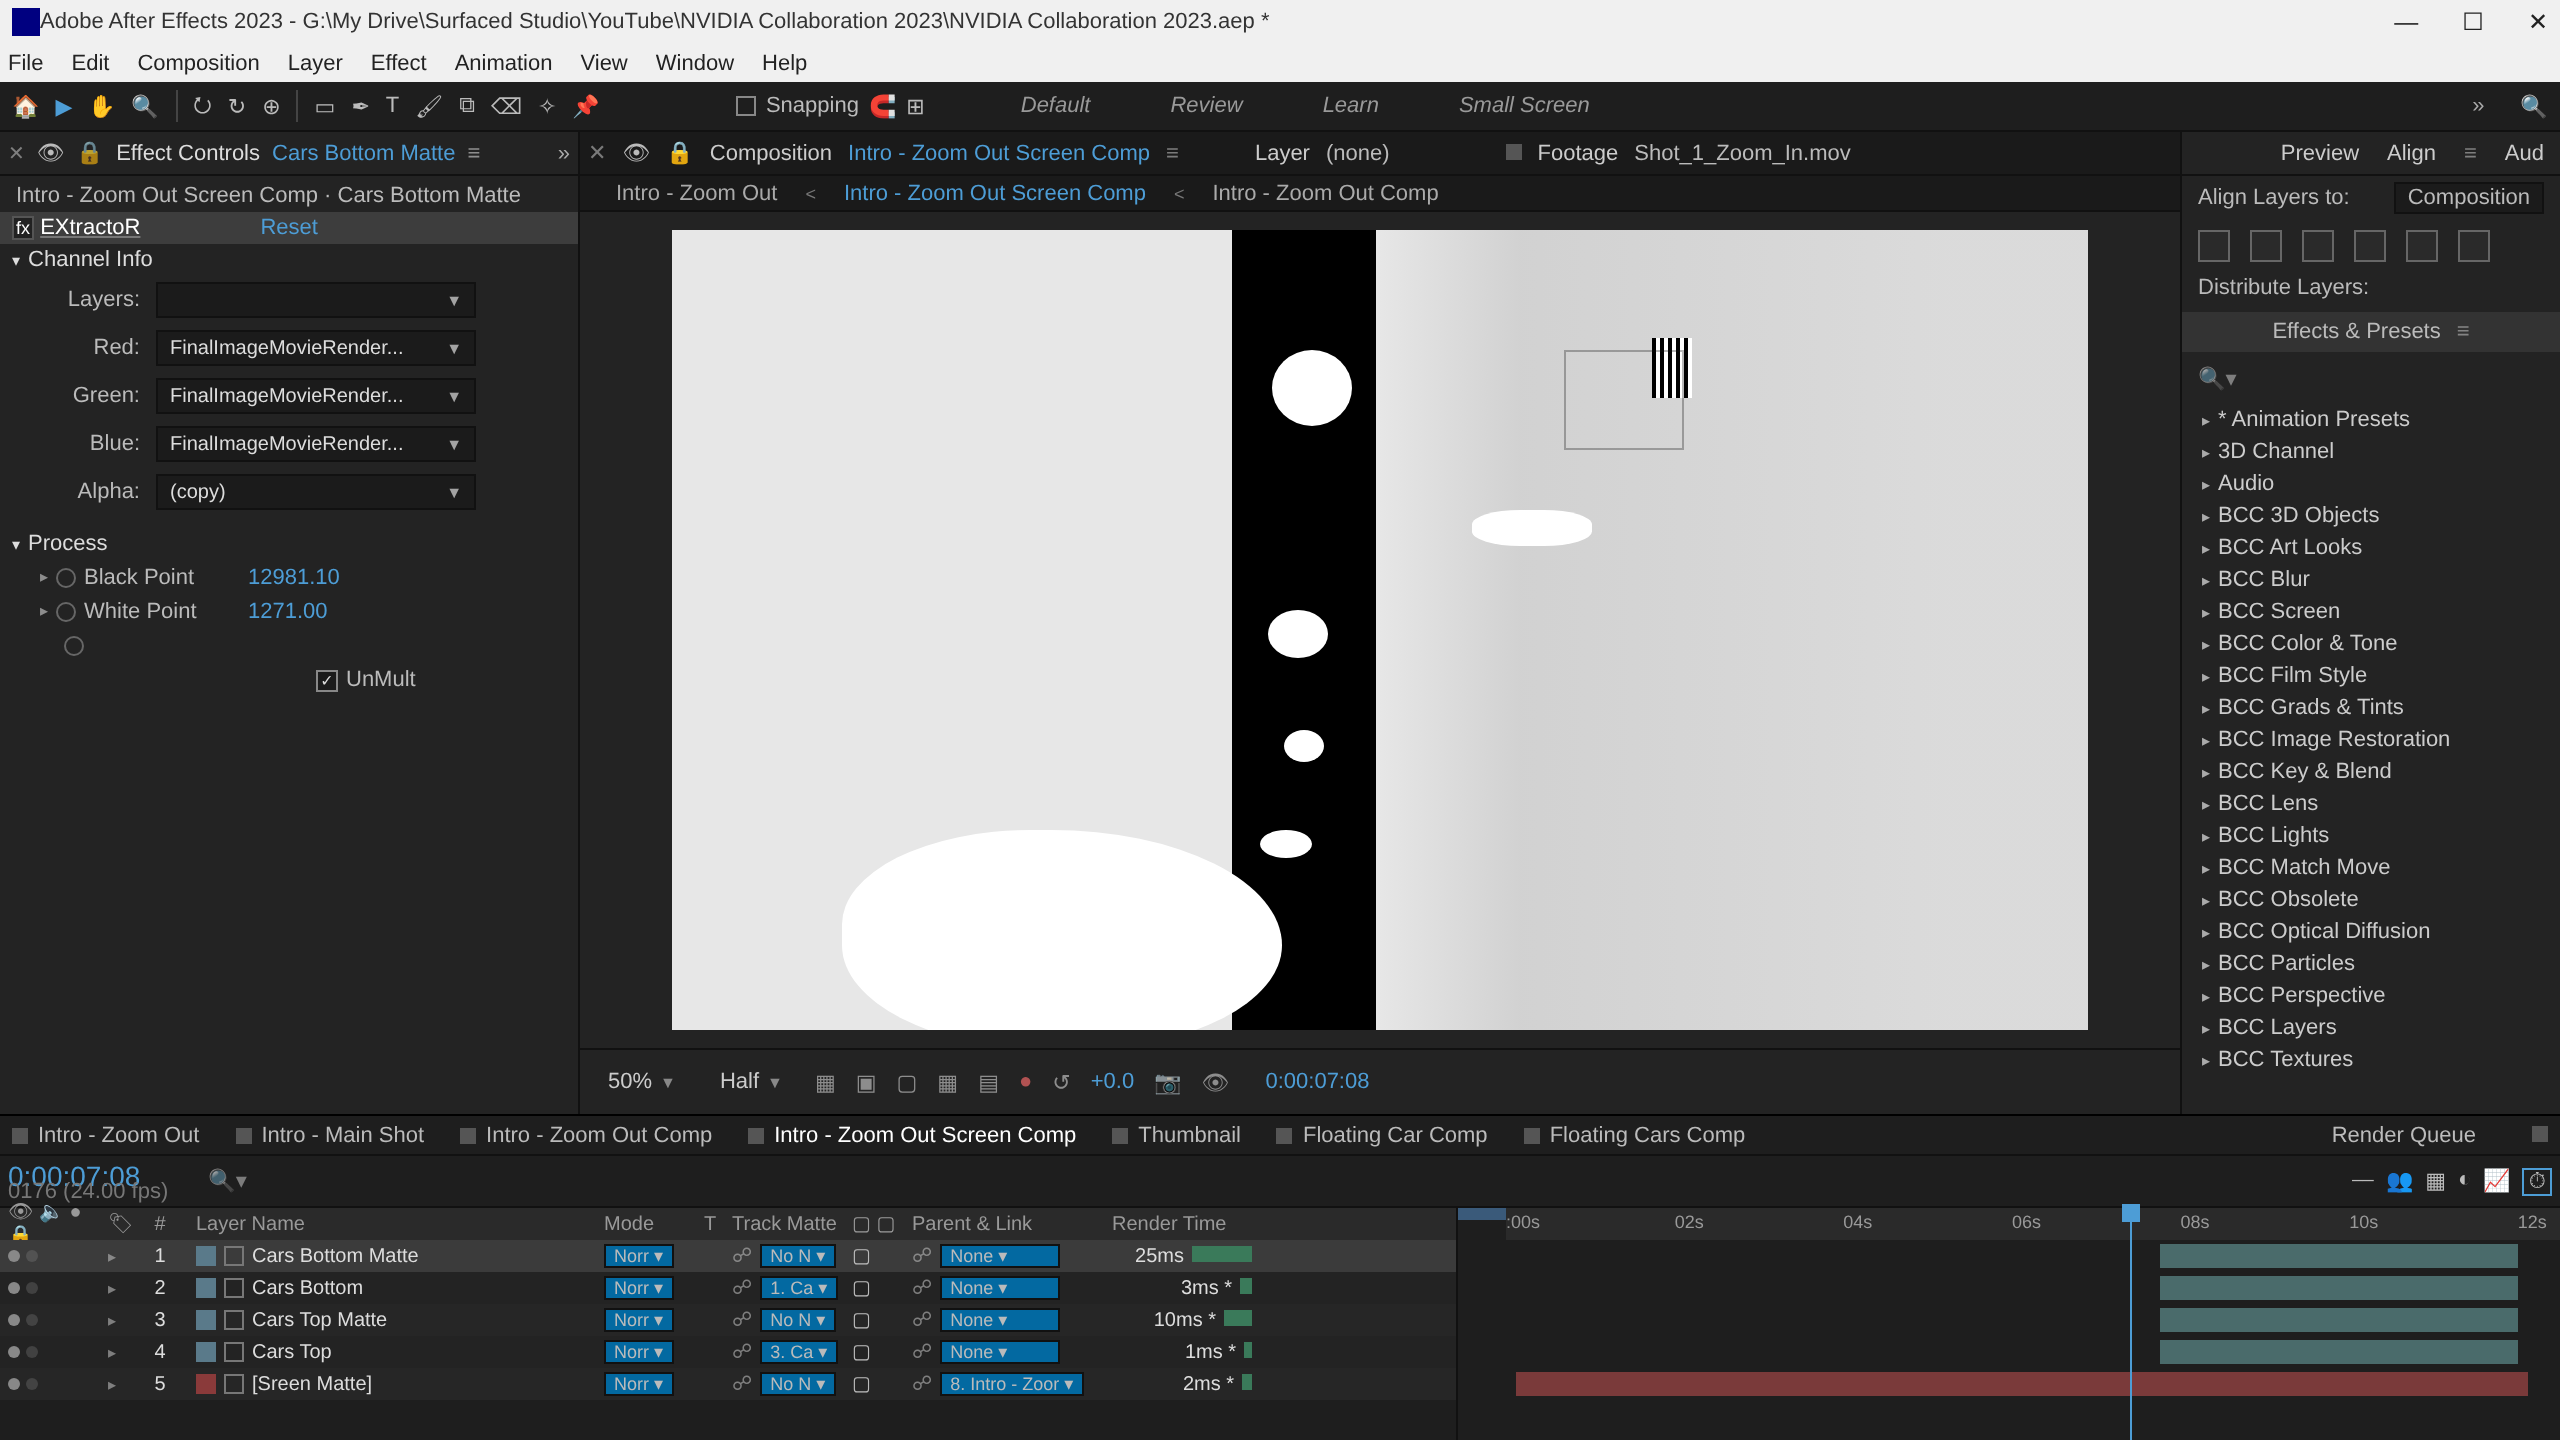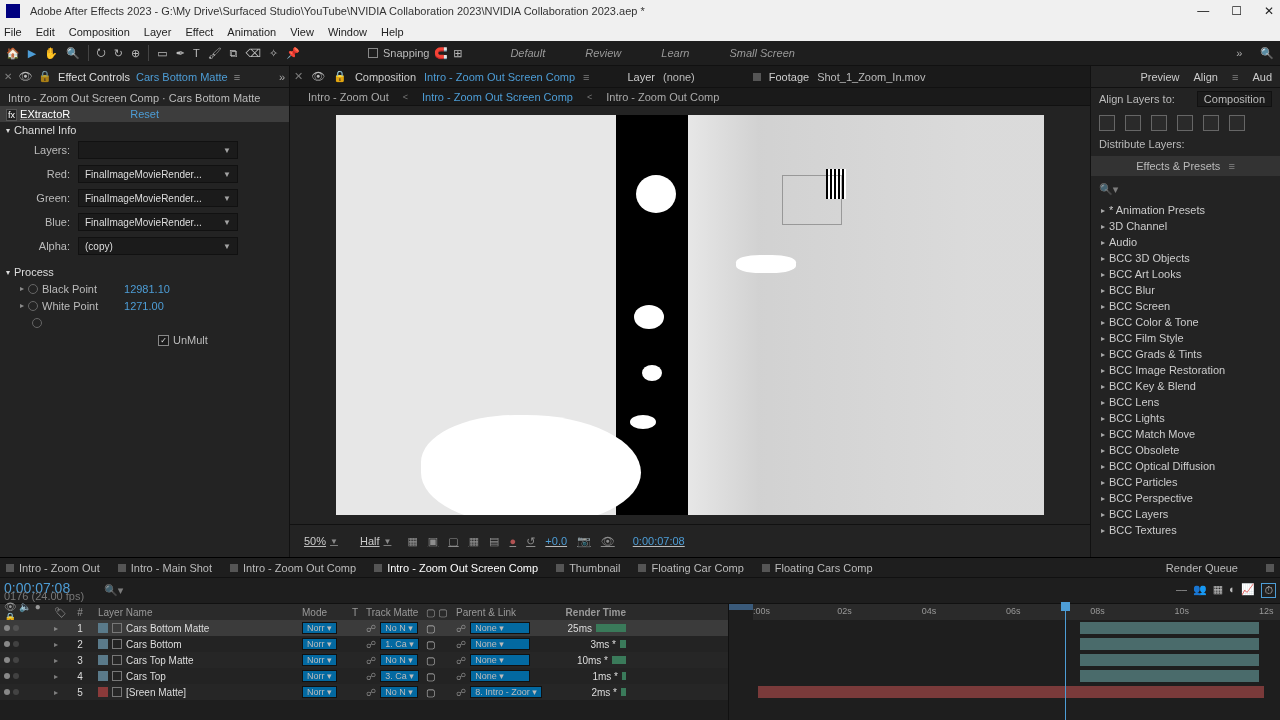--- a/index.html
+++ b/index.html
@@ -1,20 +1,20 @@
 <!DOCTYPE html>
 <html><head>
 <meta charset="utf-8">
 <style>
 * { margin: 0; padding: 0; box-sizing: border-box; font-family: "Segoe UI", Arial, sans-serif; }
 body { background: #1e1e1e; color: #bbb; font-size: 11px; width: 1280px; height: 720px; overflow: hidden; user-select: none; }
 
 
 .titlebar { height: 22px; background: #f0f0f0; color: #333; display: flex; align-items: center; padding: 0 6px; font-size: 11px; justify-content: space-between; }
-.titlebar .left { display: flex; align-items: center; gap: 10px; justify-content: flex-end; }
+.titlebar .left { display: flex; align-items: center; gap: 0; justify-content: flex-end; }
 .titlebar .ae-logo { width: 14px; height: 14px; background: #000080; }
 .titlebar .winbtns { display: flex; gap: 22px; font-family: "Segoe MDL2 Assets", Arial; font-size: 12px; color: #222; }
 
 
 .menubar { height: 19px; background: #f0f0f0; color: #222; display: flex; align-items: center; padding: 0 4px; gap: 14px; font-size: 11px; }
 
 
 .toolbar { height: 25px; background: #1e1e1e; display: flex; align-items: center; padding: 0 6px; gap: 8px; border-bottom: 1px solid #111; }
 .toolbar .divider { width: 1px; height: 16px; background: #444; }
 .toolbar .snap { margin-left: 60px; display: flex; align-items: center; gap: 5px; }
@@ -77,21 +77,21 @@
 .viewer .b1 { left:300px; top:60px; width:40px; height:38px;}
 .viewer .b2 { left:298px; top:190px; width:30px; height:24px;}
 .viewer .b3 { left:306px; top:250px; width:20px; height:16px;}
 .viewer .b4 { left:294px; top:300px; width:26px; height:14px;}
 .viewer .blob.big { left:85px; top:300px; width:220px; height:110px; border-radius:45% 55% 50% 50%;}
 .viewer .blob.mid { left:400px; top:140px; width:60px; height:18px; border-radius:40%;}
 .viewer .rect { position:absolute; left:446px; top:60px; width:60px; height:50px; border:1px solid #111; opacity:.3;}
 .viewer .bar { position:absolute; left:490px; top:54px; width:20px; height:30px; background:repeating-linear-gradient(90deg,#000,#000 2px,#fff 2px,#fff 4px);}
 .viewer .gray { position:absolute; top:0; left:352px; right:0; height:100%; background:linear-gradient(90deg, rgba(0,0,0,0) 0%, rgba(160,160,160,.3) 20%, rgba(200,200,200,.4) 80%);}
 
-.comp-footer { height: 24px; background:#232323; display:flex; align-items:center; padding:16px 8px; gap:10px; border-top:1px solid #111;text-decoration:underline;}
+.comp-footer { height: 24px; background:#232323; display:flex; align-items:center; padding:16px 8px; gap:10px; border-top:1px solid #111;}
 .comp-footer .dd { display:flex; align-items:center; gap:4px; height:18px; padding:0 6px; background:#232323; color:#ccc;}
 .comp-footer .dd .chev{font-size:8px;opacity:.6;}
 .comp-footer .ico { opacity:.7;}
 .comp-footer .exp { color:#4d9dd6;}
 .comp-footer .tc { color:#4d9dd6; margin-left: 8px;}
 
 
 .rp-tabbar { height: 22px; display:flex; align-items:center; justify-content:flex-end; gap: 14px; padding: 0 8px; border-bottom:1px solid #111;}
 .rp-tabbar .tab { color:#ccc;}
 .rp-align-row { height: 22px; display:flex; align-items:center; padding: 0 8px; gap: 6px;}
@@ -123,21 +123,21 @@
 .tl-col-hdr { height: 16px; display:flex; align-items:center; padding:0 4px; font-size:10px; color:#999; background:#2a2a2a;}
 .tl-col-hdr .c1{width:50px;}
 .tl-col-hdr .c2{width:14px;}
 .tl-col-hdr .c3{width:24px;text-align:center;}
 .tl-col-hdr .c4{width:210px;padding-left:6px;}
 .tl-col-hdr .c5{width:50px;}
 .tl-col-hdr .c6{width:14px;}
 .tl-col-hdr .c7{width:60px;}
 .tl-col-hdr .c8{width:30px;}
 .tl-col-hdr .c9{width:100px;}
-.tl-col-hdr .c10{width:70px;text-align:right;font-weight:bold;}
+.tl-col-hdr .c10{width:70px;text-align:left;}
 
 .tl-row { height:16px; display:flex; align-items:center; padding:0 4px; font-size:10px; background:#232323;}
 .tl-row:nth-child(odd){background:#262626;}
 .tl-row.sel { background:#3b3b3b;}
 .tl-row .c1{width:50px;display:flex;gap:3px;align-items:center;}
 .tl-row .dot{width:6px;height:6px;border-radius:50%;background:#888;}
 .tl-row .c2{width:14px;font-size:8px;opacity:.6;}
 .tl-row .c3{width:24px;text-align:center;color:#ddd;}
 .tl-row .c4{width:210px;display:flex;gap:4px;align-items:center;padding-left:6px;color:#ddd;}
 .tl-row .lab{width:10px;height:10px;}

